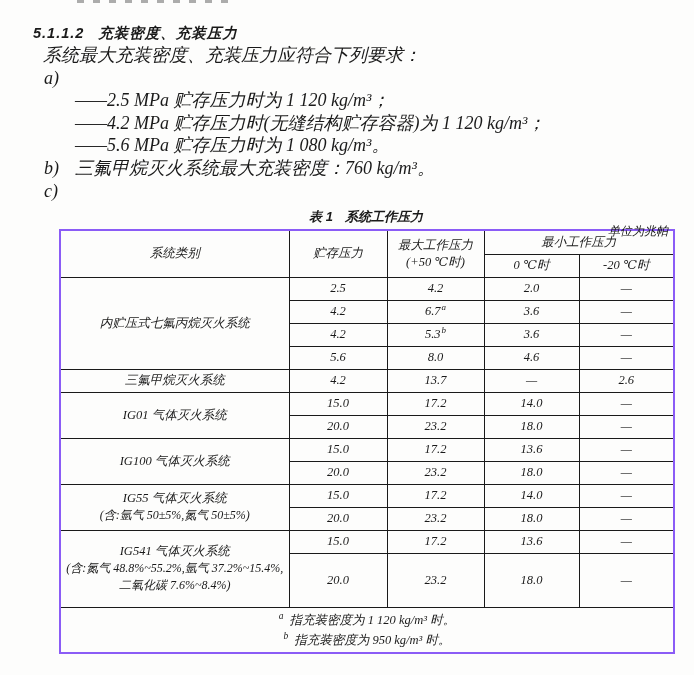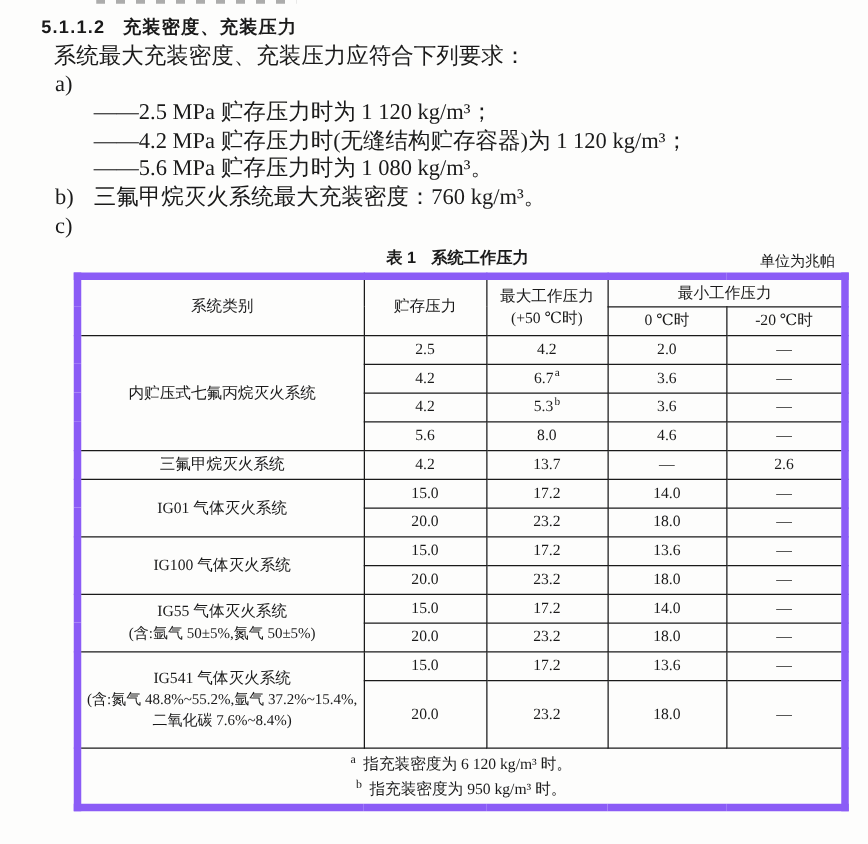--- a/index.html
+++ b/index.html
@@ -6,21 +6,21 @@
   body{
     width:694px;height:675px;overflow:hidden;position:relative;
     background:#fdfdfc;color:#1a1a1a;
     font-family:"Liberation Serif","DejaVu Serif","DejaVu Sans",serif;
   }
   .frag{
     position:absolute;top:0;left:77px;width:160px;height:3px;
     background:repeating-linear-gradient(90deg,#6a6a6a 0 7px,transparent 7px 16px);
     opacity:.55;
   }
-  .doc{padding:11px 0 0 33px;width:661px;box-sizing:border-box;}
+  .doc{padding:22px 0 0 33px;width:661px;box-sizing:border-box;font-style:italic;}
   .sec-heading{
     font-family:"Liberation Sans","DejaVu Sans",sans-serif;
     font-weight:bold;font-size:14.5px;line-height:22px;height:22px;
     display:flex;align-items:center;
   }
   .sec-num{letter-spacing:1px;}
   .sec-title{margin-left:14px;letter-spacing:1px;text-align:center;}
   .para,.item,.subline{font-size:18px;line-height:22.6px;height:22.6px;white-space:nowrap;}
   .intro{margin-left:10px;}
   .item{display:flex;margin-left:11px;}
@@ -29,26 +29,26 @@
   .subline{margin-left:42px;}
   .caption-row{
     position:relative;width:614px;margin:5px 0 0 26px;height:19px;
   }
   .caption{
     text-align:center;font-family:"Liberation Sans","DejaVu Sans",sans-serif;
     font-weight:bold;font-size:13px;line-height:19px;
   }
   .caption-prefix{margin-right:12px;}
   .unit-note{
-    position:absolute;right:5px;top:5px;font-size:12px;line-height:16px;
+    position:absolute;right:5px;top:16px;font-size:12px;line-height:16px;
   }
   table.gb{
     border-collapse:collapse;table-layout:fixed;
     width:614px;margin:3px 0 0 26px;
-    border:6px solid #8b5cf6;
+    border:2px solid #8b5cf6;
     font-size:12.5px;
   }
   table.gb th,table.gb td{
     border:1px solid #1a1a1a;padding:0;text-align:center;vertical-align:middle;
     font-weight:normal;overflow:hidden;
   }
   table.gb thead th{font-size:12.5px;}
   .hdr-2l div{line-height:17px;text-align:center;}
   td.sys{padding:0 4px;}
   .g-sub{line-height:17px;font-size:12px;}
@@ -213,20 +213,20 @@
           <td>—</td>
         </tr>
         <tr style="height: 54px;">
           <td>20.0</td>
           <td>23.2</td>
           <td>18.0</td>
           <td>—</td>
         </tr>
         <tr>
           <td colspan="5" class="foot" style="height: 44px;">
-            <div class="fn-line"><span class="fn-marker">a</span><span>指充装密度为 6 120 kg/m³ 时。</span></div>
+            <div class="fn-line"><span class="fn-marker">a</span><span>指充装密度为 1 120 kg/m³ 时。</span></div>
             <div class="fn-line"><span class="fn-marker">b</span><span>指充装密度为 950 kg/m³ 时。</span></div>
           </td>
         </tr>
       </tbody>
     </table>
 
 </div>
 
 </body></html>

